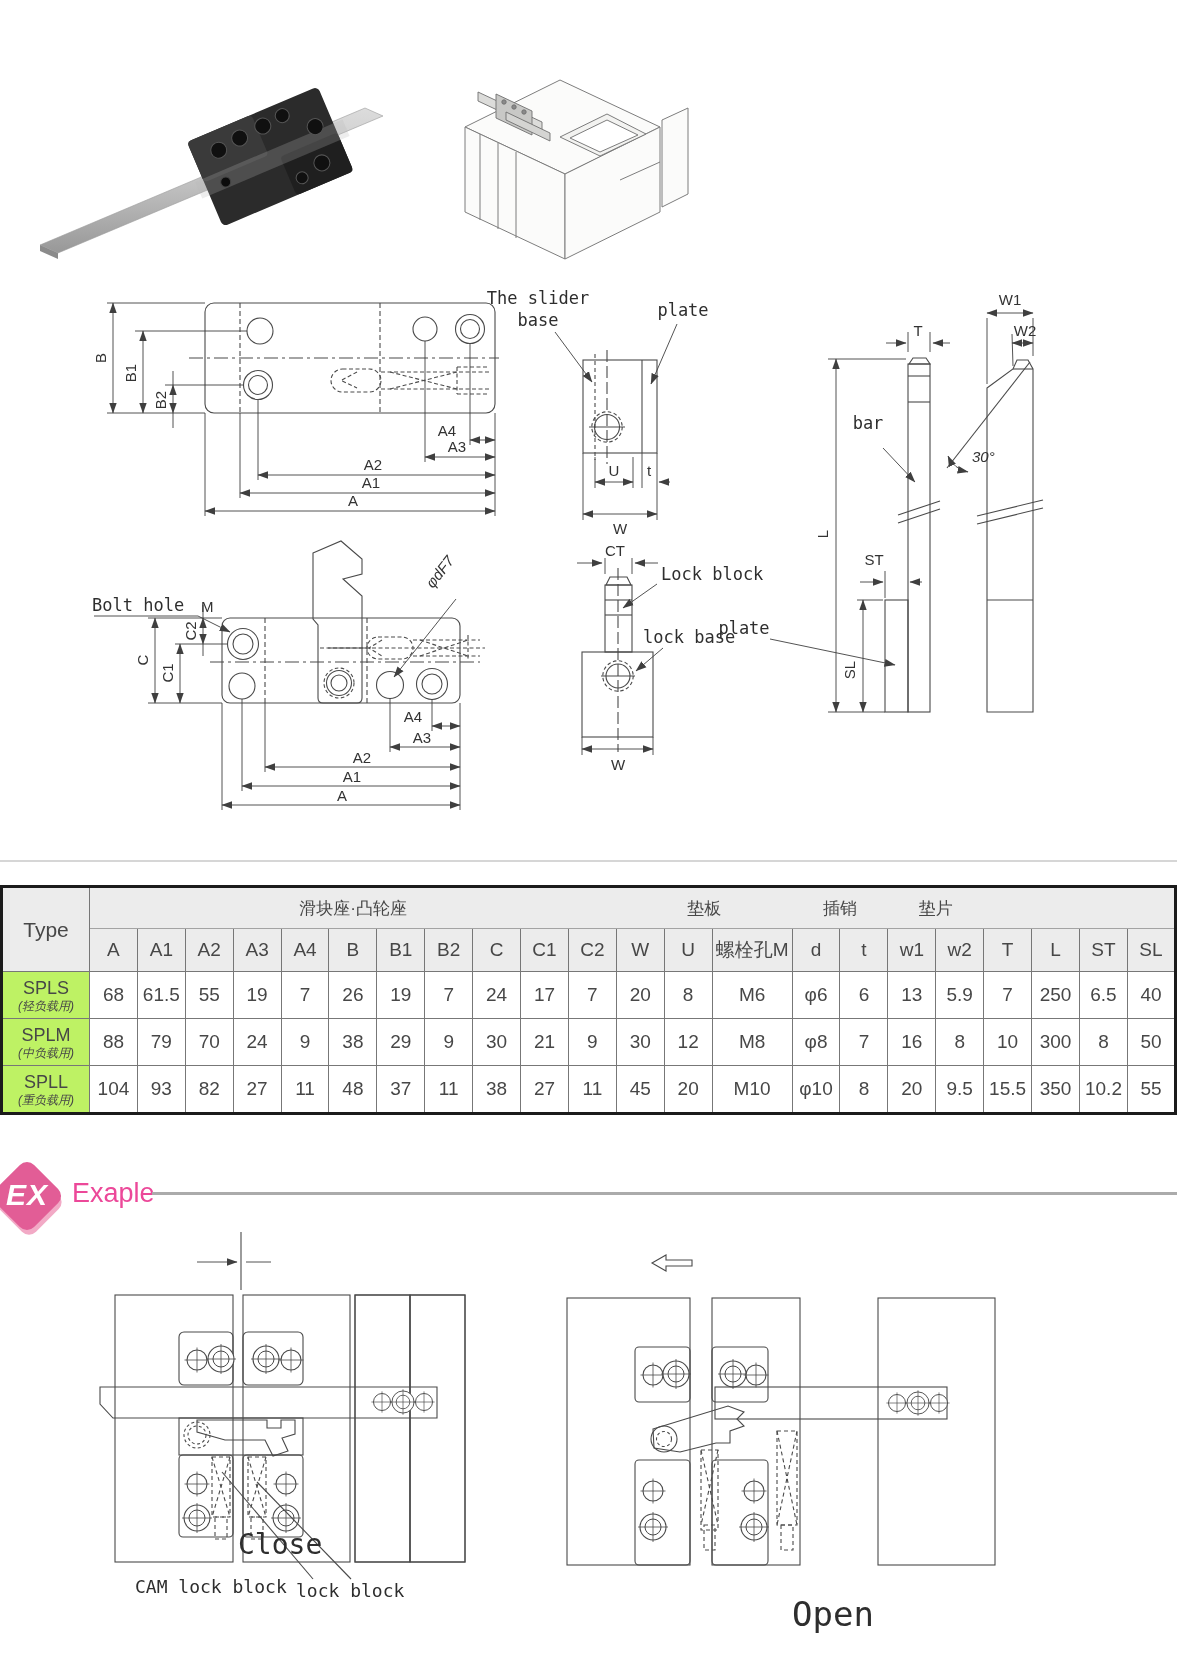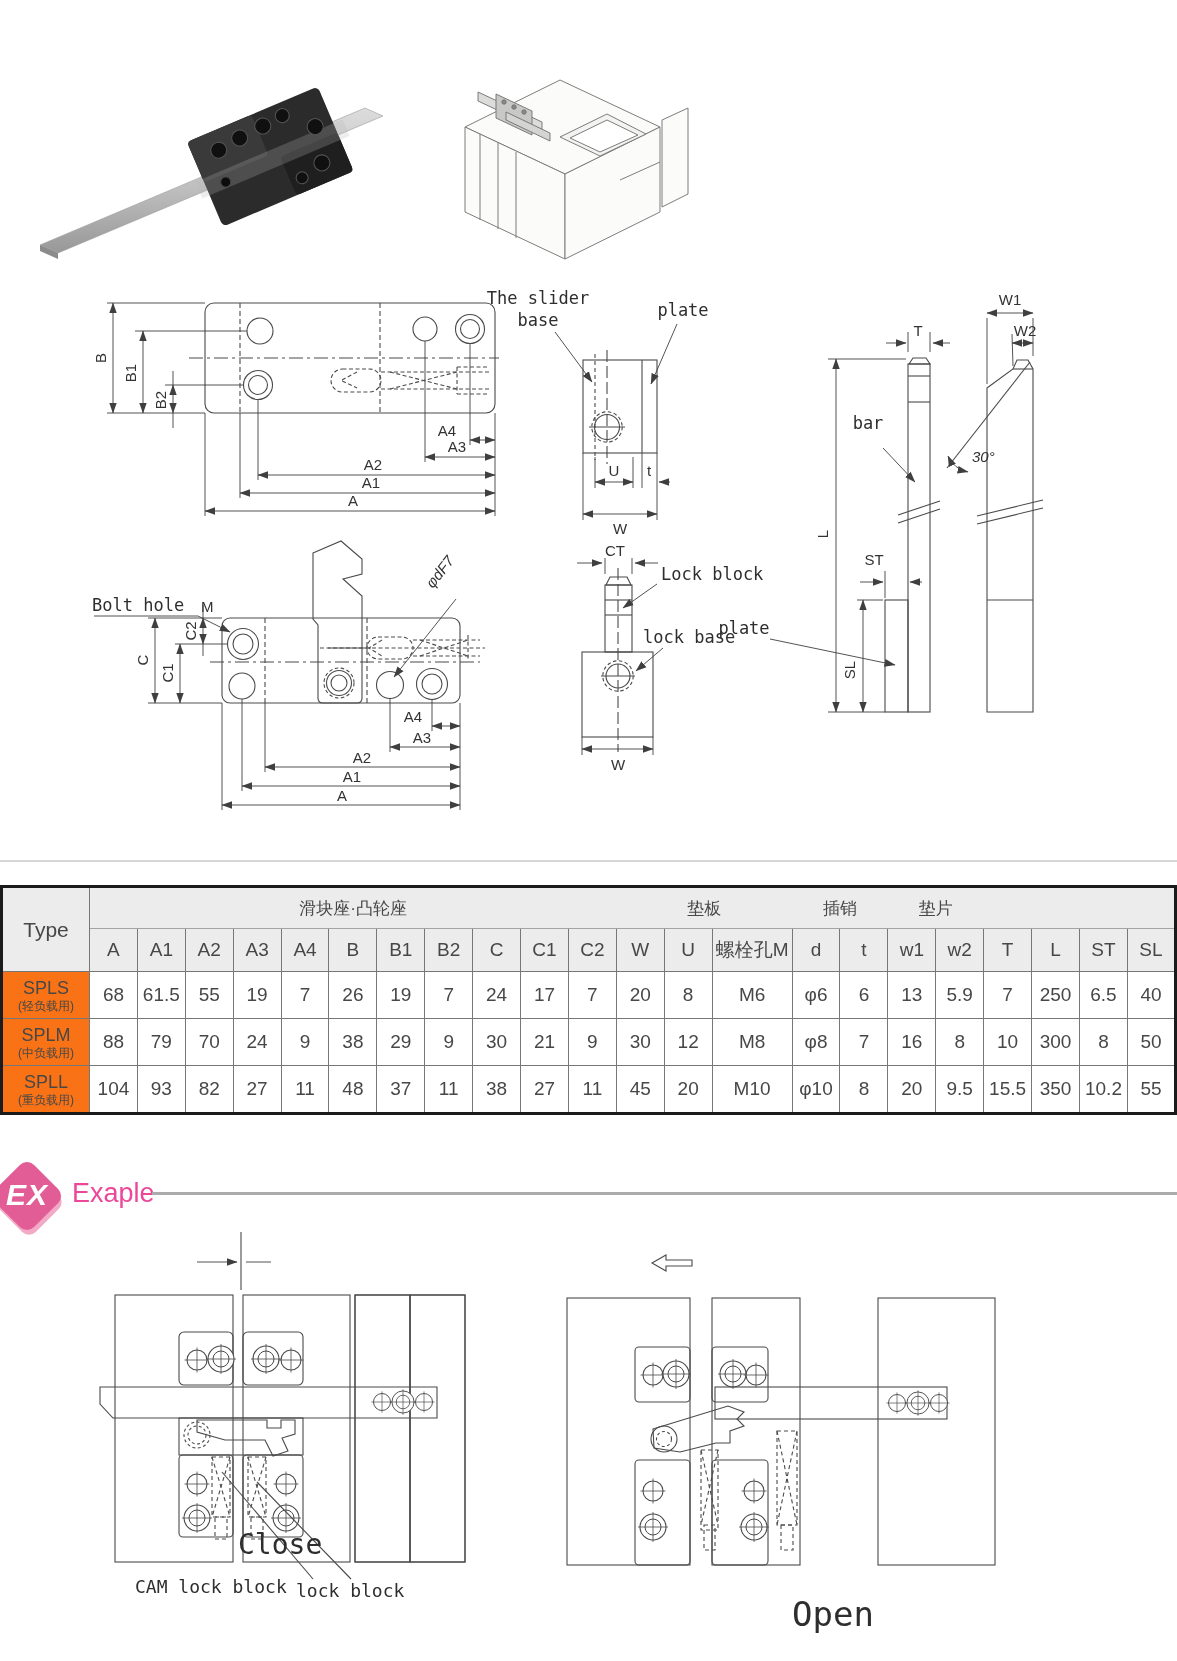--- a/index.html
+++ b/index.html
@@ -19,23 +19,23 @@
   
   .table-wrap{position:absolute;left:0;top:885px;width:1177px;}
   table{border-collapse:collapse;table-layout:fixed;width:1177px;
         border:3px solid #1b1b1b;color:#474747;}
   th,td{border:1px solid #777;text-align:center;vertical-align:middle;font-weight:normal;}
   .th-group{border-left:none;border-right:none;border-top:none;border-bottom:1px solid #a3a3a3;
             background:#ececec;font-size:17px;height:38px;}
   .th-col{background:#ececec;font-size:19px;height:40px;}
   .th-type{background:#ececec;font-size:21px;margin-top:8px;}
   td{font-size:19px;height:44px;background:#fff;}
-  .td-type{background:#f97316;text-align:center;}
+  .td-type{background:#bef264;text-align:center;}
   .tname{font-size:18px;line-height:21px;}
-  .tsub{font-size:12px;line-height:14px;}
+  .tsub{font-size:12px;line-height:14px;font-style:italic;}
   
   .badge{position:absolute;left:-11px;top:1158px;width:76px;height:76px;}
   .badge .d2{position:absolute;left:14px;top:18px;width:52px;height:52px;background:#f2aac6;
              transform:rotate(45deg);border-radius:10px;}
   .badge .d1{position:absolute;left:11px;top:11px;width:54px;height:54px;background:#e25d96;
              transform:rotate(45deg);border-radius:10px;}
   .badge span{position:absolute;left:0;top:20px;width:76px;text-align:center;color:#fff;
               font-size:30px;font-weight:bold;font-style:italic;letter-spacing:1px;}
   .exheading{position:absolute;left:72px;top:1178px;font-size:27px;color:#ec4899;}
   .mono-label{position:absolute;font-family:"DejaVu Sans Mono",monospace;color:#2e2e2e;

